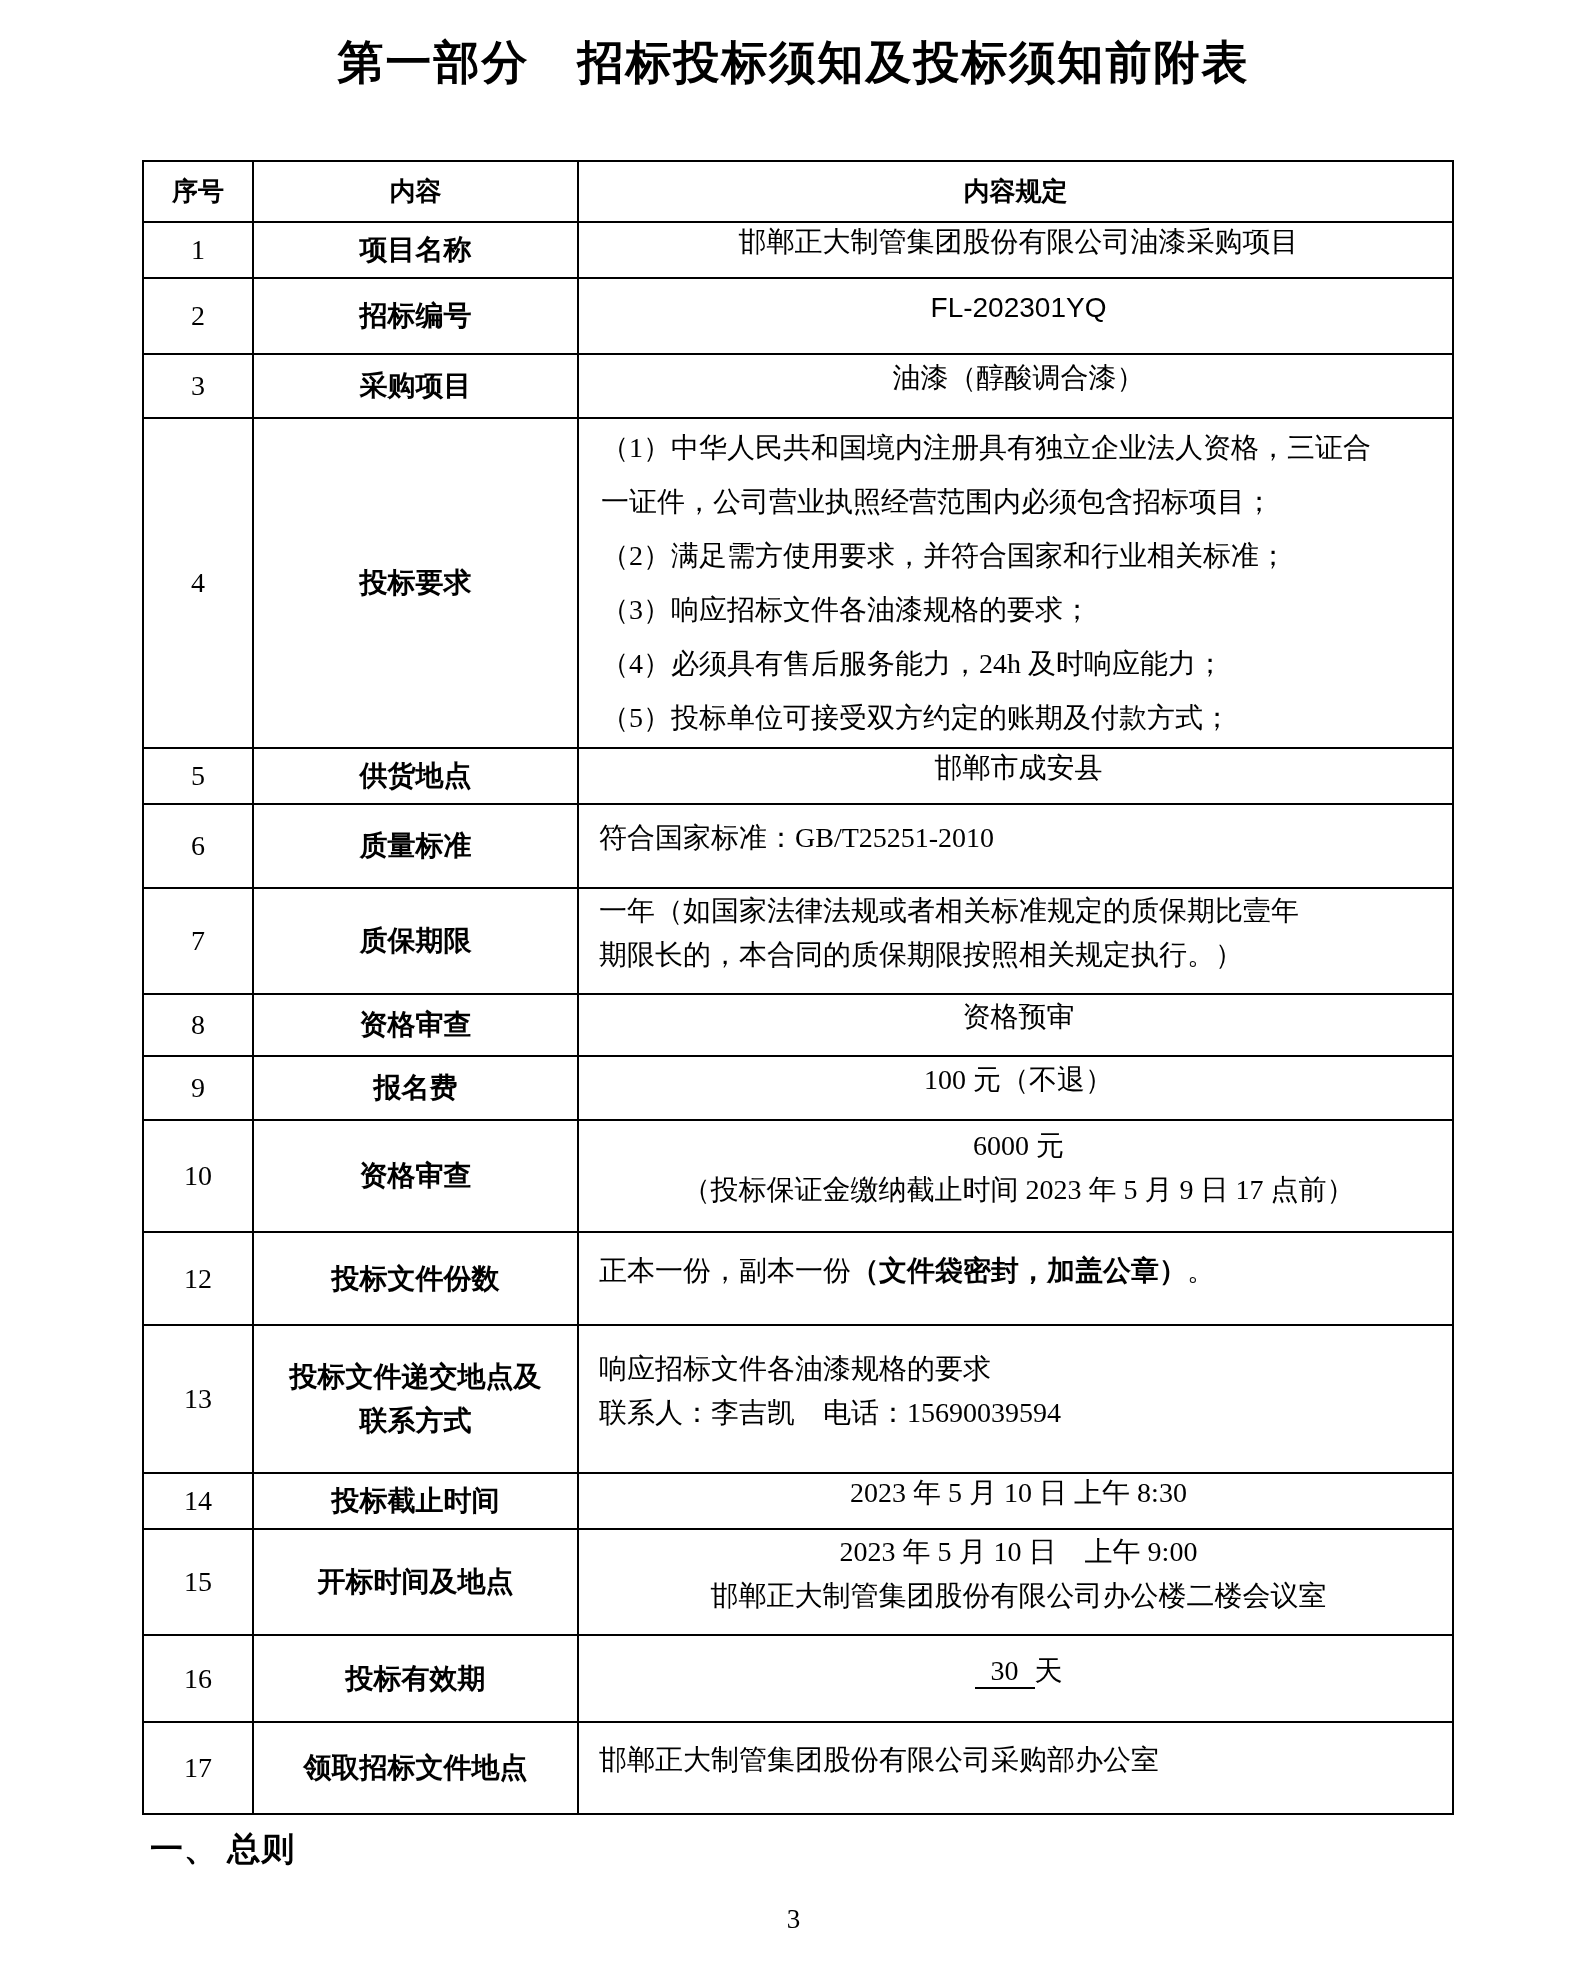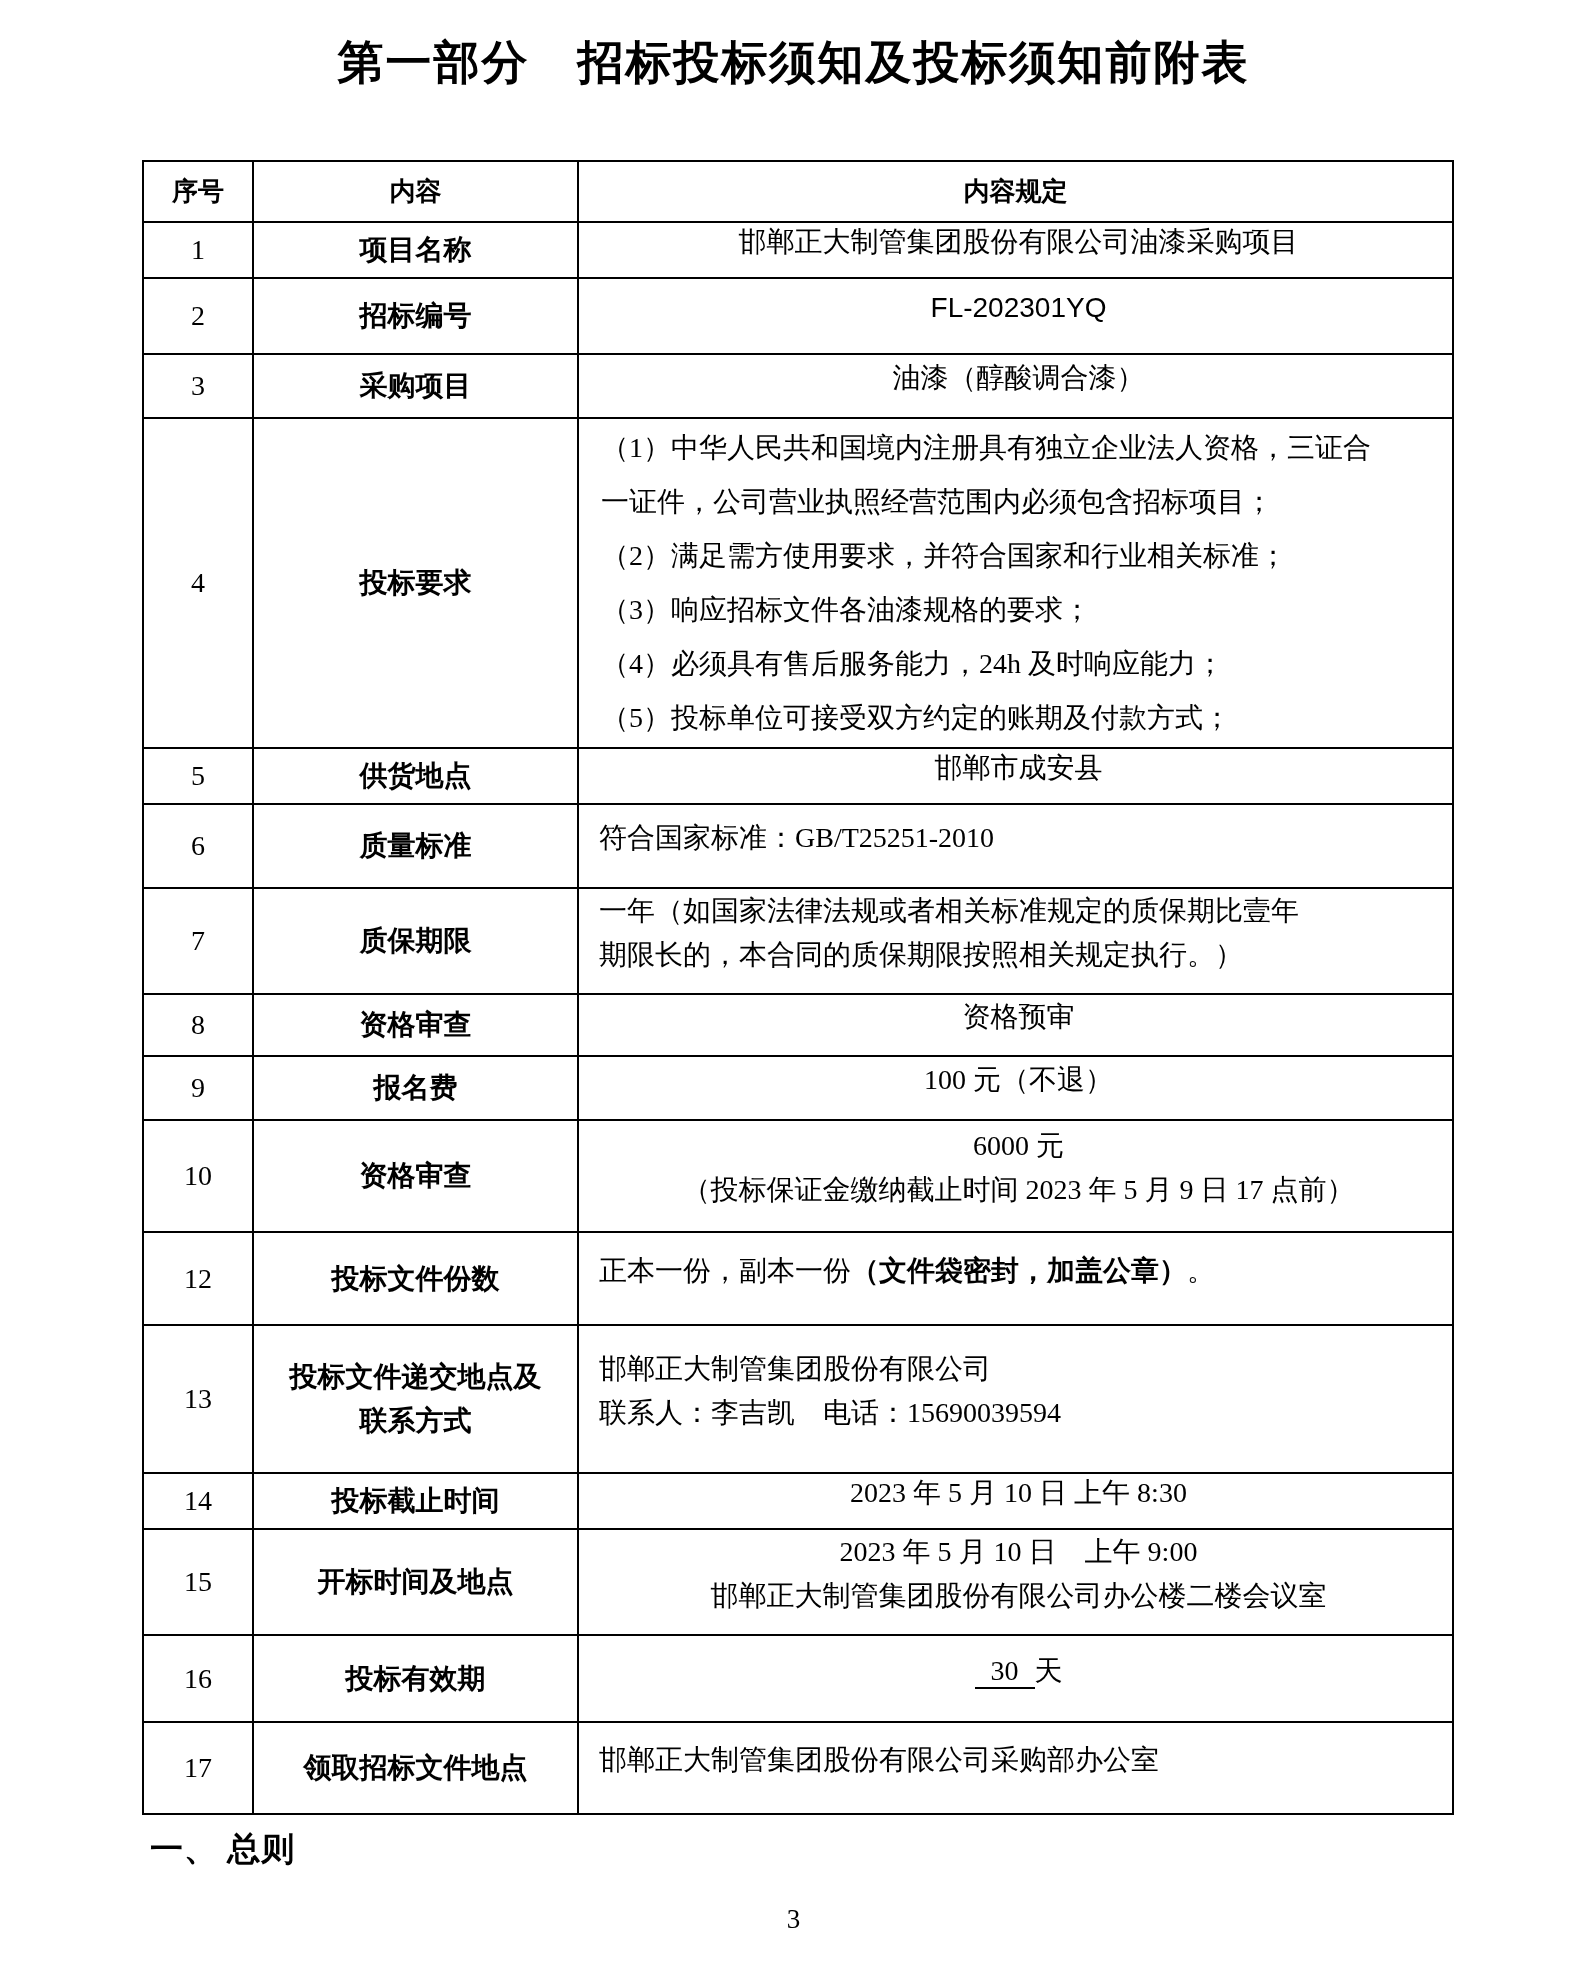--- a/index.html
+++ b/index.html
@@ -171,21 +171,21 @@
       <td class="c-value left"><span>正本一份，副本一份</span><span class="bold">（文件袋密封，加盖公章）</span><span>。</span></td>
     </tr>
 
     <tr style="height:148px">
       <td class="c-no">13</td>
       <td class="c-label">
         <div>投标文件递交地点及</div>
         <div>联系方式</div>
       </td>
       <td class="c-value left lines">
-        <div>邯郸正大制管集团股份有限公司</div>
+        <div>响应招标文件各油漆规格的要求</div>
         <div>联系人：李吉凯　电话：15690039594</div>
       </td>
     </tr>
 
     <tr style="height:56px">
       <td class="c-no">14</td>
       <td class="c-label">投标截止时间</td>
       <td class="c-value center">2023 年 5 月 10 日 上午 8:30</td>
     </tr>
 

